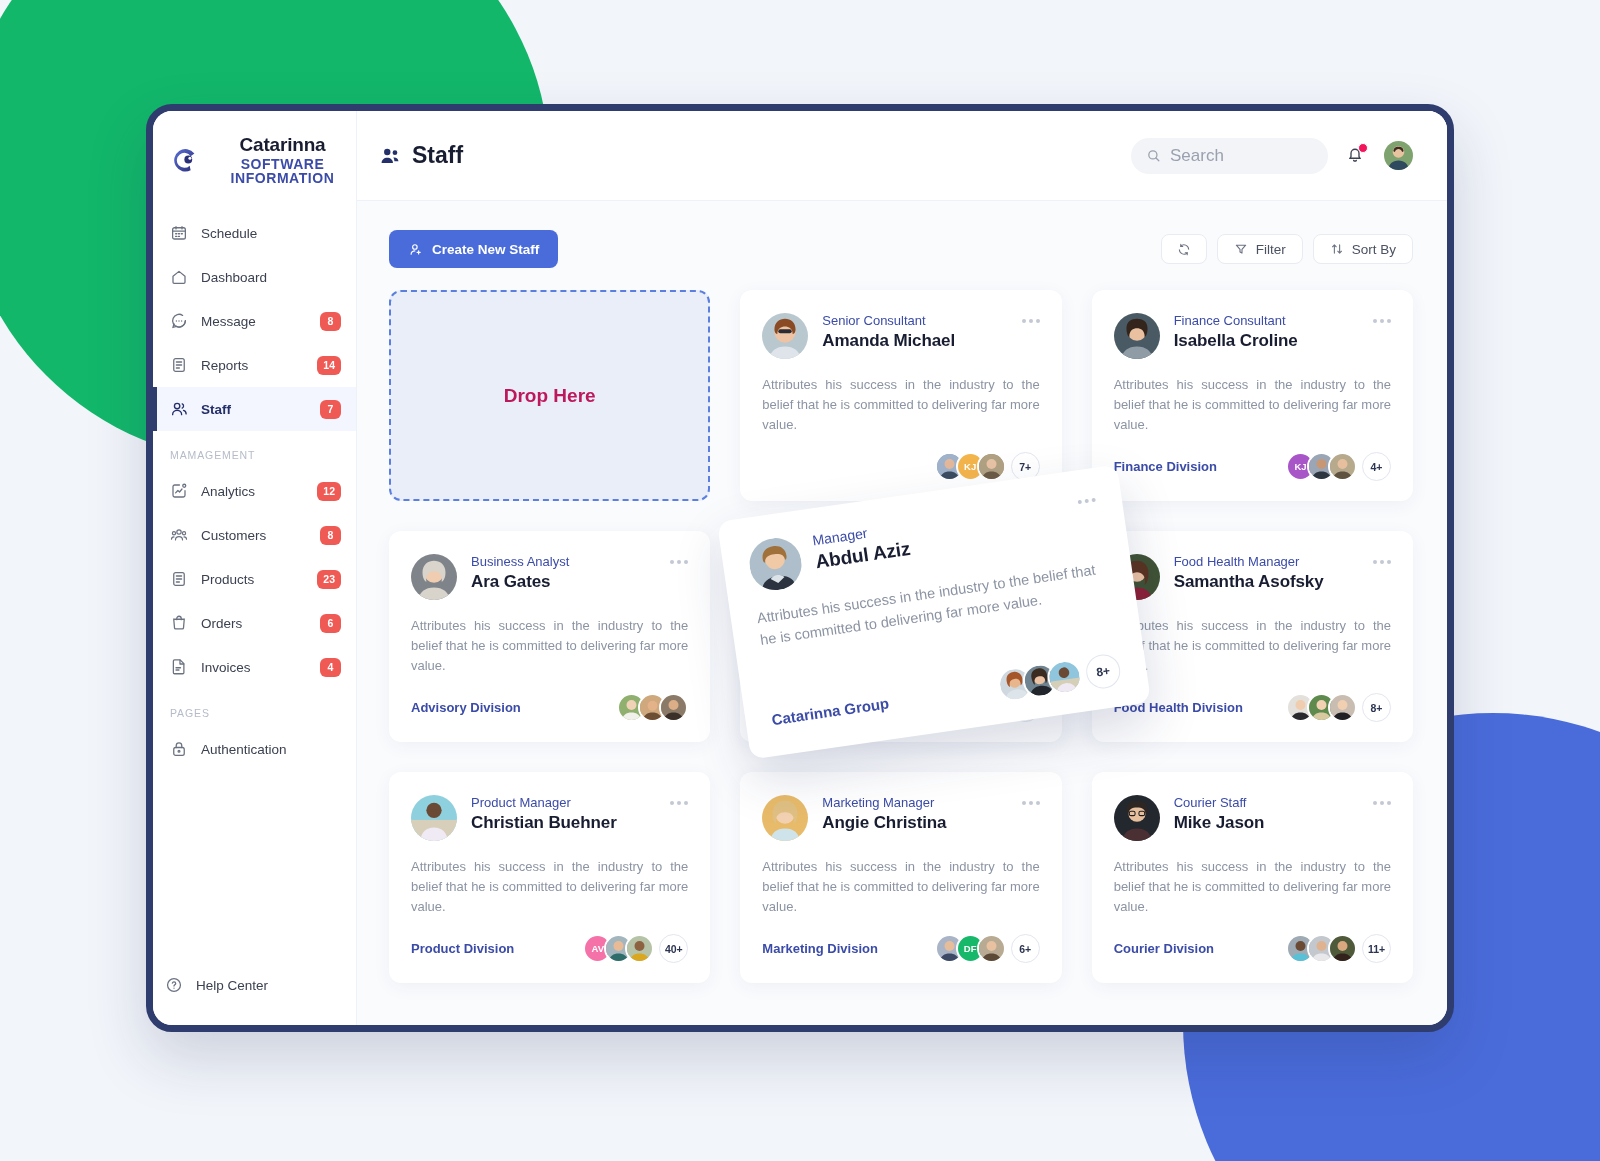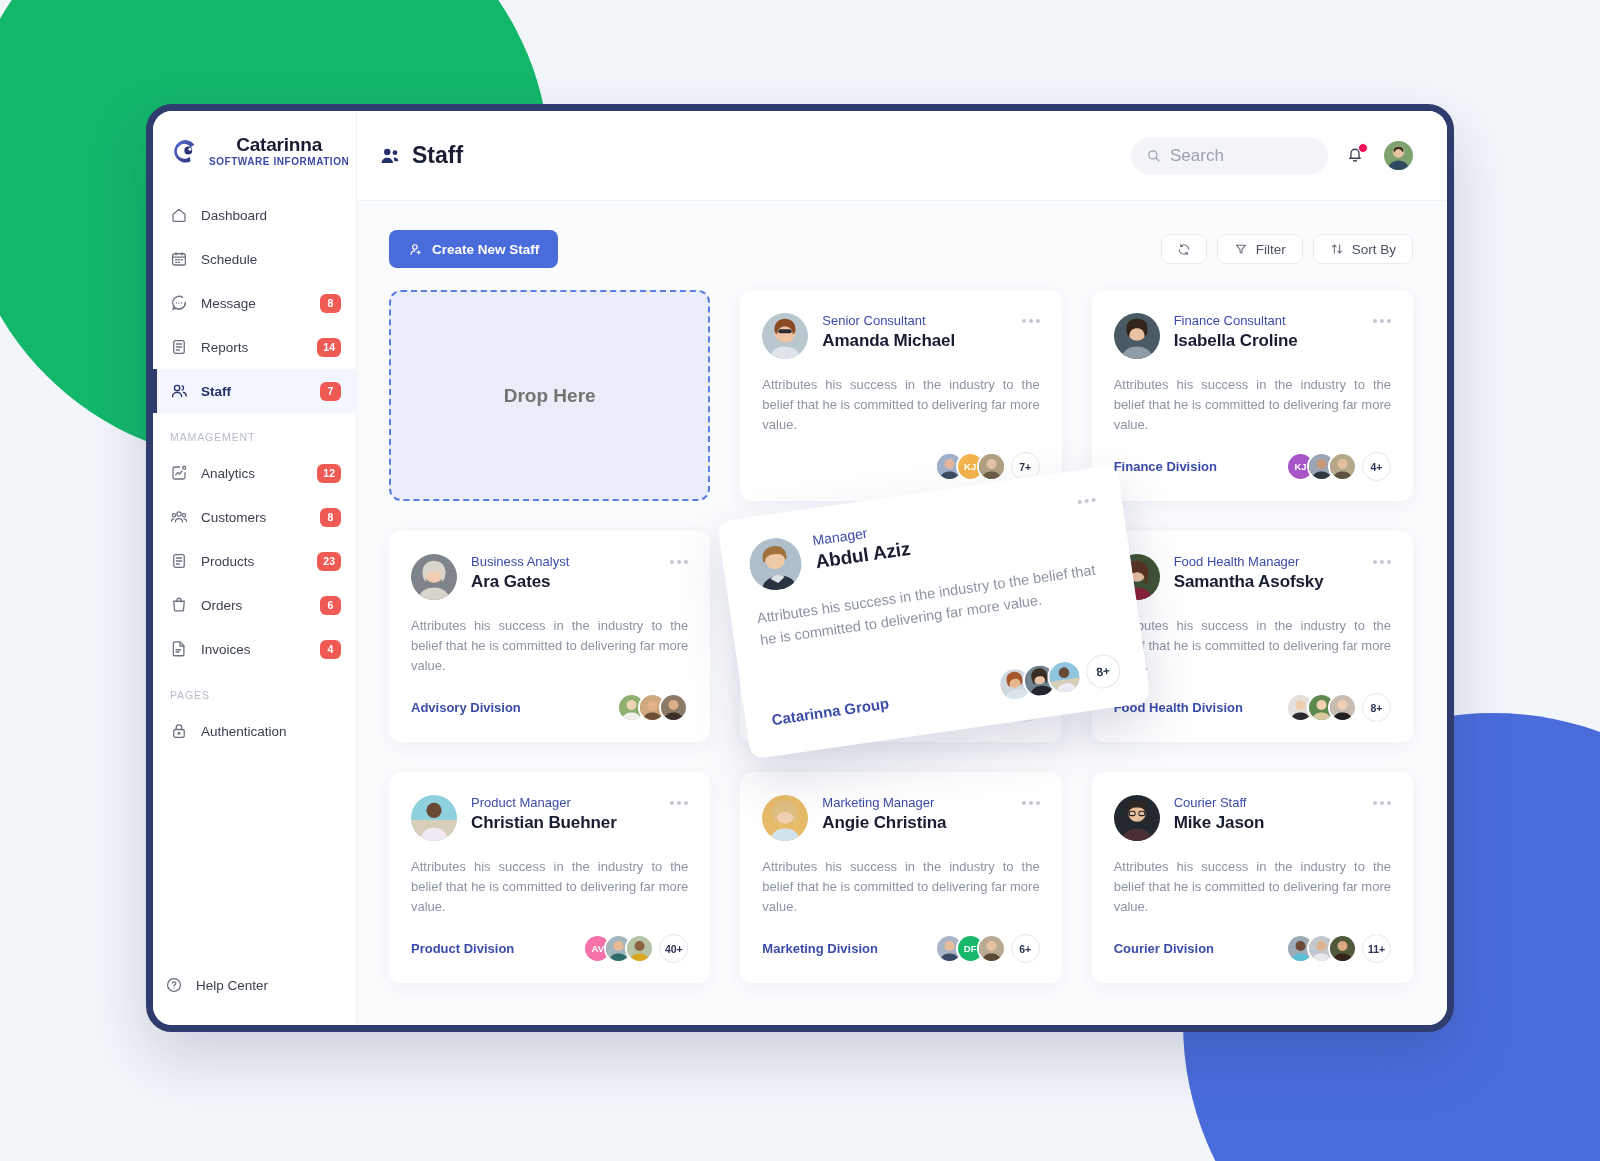--- a/index.html
+++ b/index.html
@@ -55,21 +55,21 @@
     padding: 4px 0 0 17px;
     margin-bottom: 26px;
   }
   .brand-logo { width: 30px; height: 30px; flex: 0 0 30px; }
   .brand-text { line-height: 1; text-align: center; }
   .brand-name {
     font-size: 19px; font-weight: 700; color: #181d32;
     letter-spacing: -0.2px;
   }
   .brand-sub {
-    font-size: 10px; font-weight: 700; color: #3b4ba8;
+    font-size: 14px; font-weight: 700; color: #3b4ba8;
     letter-spacing: 0.55px; margin-top: 3px;
   }
 
   .nav-item {
     display: flex; align-items: center;
     height: 44px;
     padding-left: 17px; padding-right: 15px;
     gap: 13px;
     cursor: pointer;
     position: relative;
@@ -168,21 +168,21 @@
     grid-template-columns: repeat(3, 1fr);
     gap: 30px 30px;
   }
   .dropzone {
     border: 2px dashed #5a7fe0;
     border-radius: 12px;
     background: #e9eef8;
     height: 211px;
     display: flex; align-items: center; justify-content: center;
   }
-  .dropzone-text { font-size: 19px; font-weight: 700; color: #737373; }
+  .dropzone-text { font-size: 19px; font-weight: 700; color: #be185d; }
 
   .card {
     background: #fff;
     border-radius: 12px;
     height: 211px;
     padding: 23px 22px 20px 22px;
     box-shadow: 0 4px 18px rgba(38,55,106,0.055);
     display: flex; flex-direction: column;
     position: relative;
   }
@@ -271,35 +271,35 @@
       </span>
       <span class="brand-text">
         <span class="brand-name">Catarinna</span>
         <span class="brand-sub" style="display:block">SOFTWARE INFORMATION</span>
       </span>
     </div>
 
     <div>
       <div class="nav-item">
         <span class="nav-ico">
-          <svg viewBox="0 0 24 24" width="18" height="18" fill="none" stroke="currentColor" stroke-width="1.7" stroke-linecap="round" stroke-linejoin="round">
-              <path d="M4 11l8-6.5 8 6.5v8a1.5 1.5 0 0 1-1.5 1.5h-13A1.5 1.5 0 0 1 4 19z"></path>
-            </svg>
-        </span>
-        <span class="nav-label">Dashboard</span>
-      </div>
-      <div class="nav-item">
-        <span class="nav-ico">
           <svg viewBox="0 0 24 24" width="18" height="18" fill="none" stroke="currentColor" stroke-width="1.7" stroke-linecap="round">
               <rect x="3.5" y="5" width="17" height="15" rx="2.5"></rect>
               <path d="M3.5 9.5h17M8 3.5v3M16 3.5v3"></path>
               <path d="M7.5 13h1.5M11.2 13h1.5M15 13h1.5M7.5 16.5h1.5M11.2 16.5h1.5"></path>
             </svg>
         </span>
         <span class="nav-label">Schedule</span>
+      </div>
+      <div class="nav-item">
+        <span class="nav-ico">
+          <svg viewBox="0 0 24 24" width="18" height="18" fill="none" stroke="currentColor" stroke-width="1.7" stroke-linecap="round" stroke-linejoin="round">
+              <path d="M4 11l8-6.5 8 6.5v8a1.5 1.5 0 0 1-1.5 1.5h-13A1.5 1.5 0 0 1 4 19z"></path>
+            </svg>
+        </span>
+        <span class="nav-label">Dashboard</span>
       </div>
       <div class="nav-item">
         <span class="nav-ico">
           <svg viewBox="0 0 24 24" width="18" height="18" fill="none" stroke="currentColor" stroke-width="1.7" stroke-linecap="round">
               <path d="M20.5 11.5a8.5 8.5 0 1 1-3.6-6.9"></path>
               <path d="M20.5 11.5a8.5 8.5 0 0 1-11.9 7.8L4 20.5l1.2-4.6"></path>
               <circle cx="8.5" cy="12" r=".9" fill="currentColor" stroke="none"></circle>
               <circle cx="12" cy="12" r=".9" fill="currentColor" stroke="none"></circle>
               <circle cx="15.5" cy="12" r=".9" fill="currentColor" stroke="none"></circle>
             </svg>

